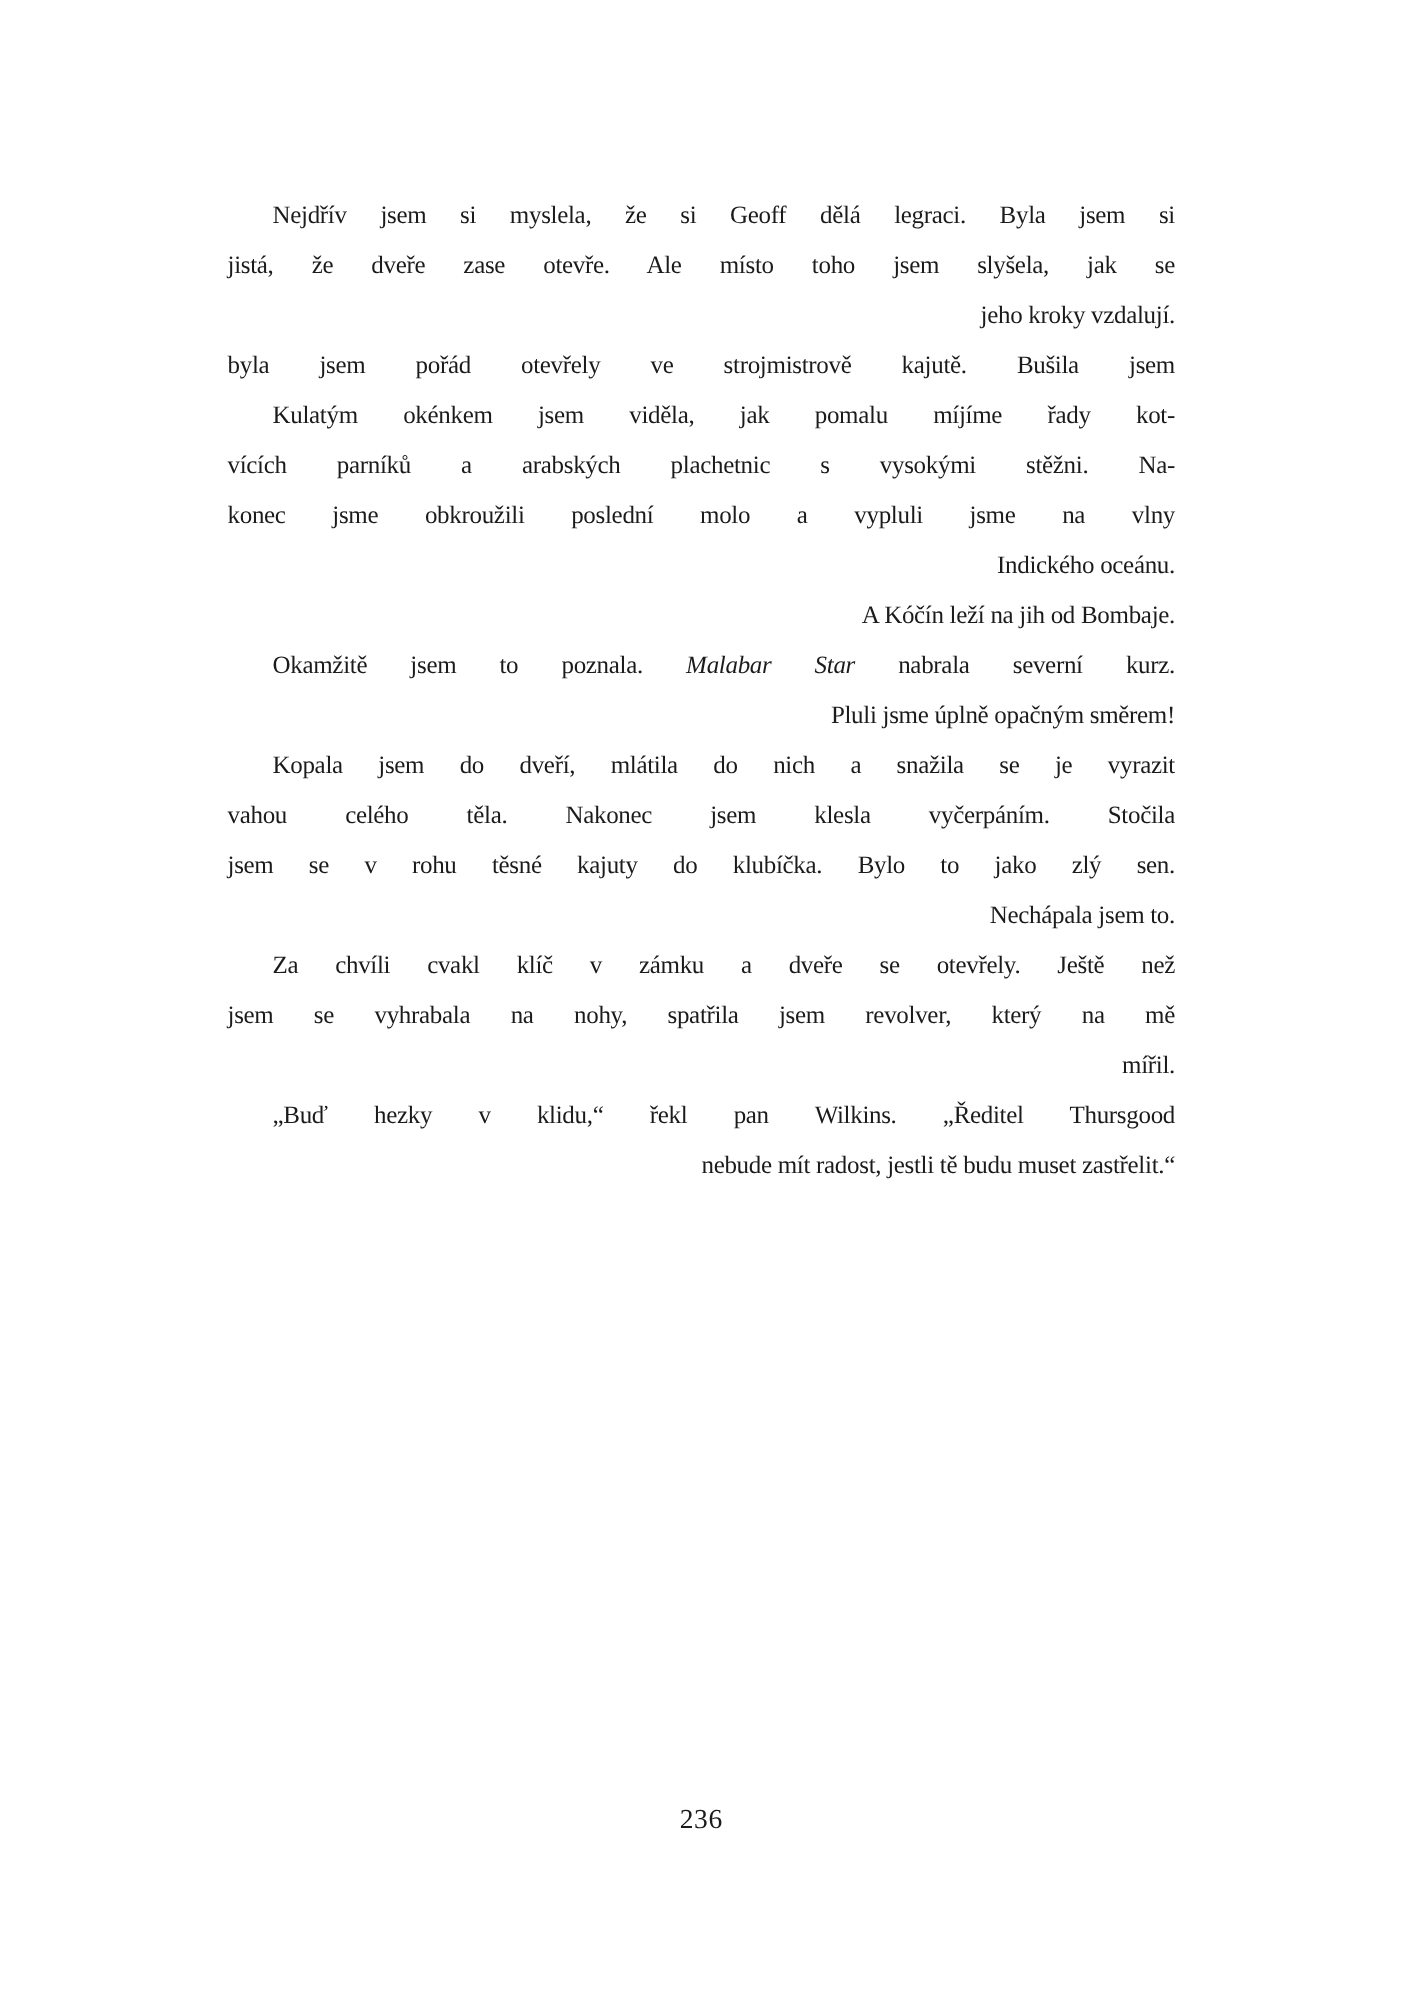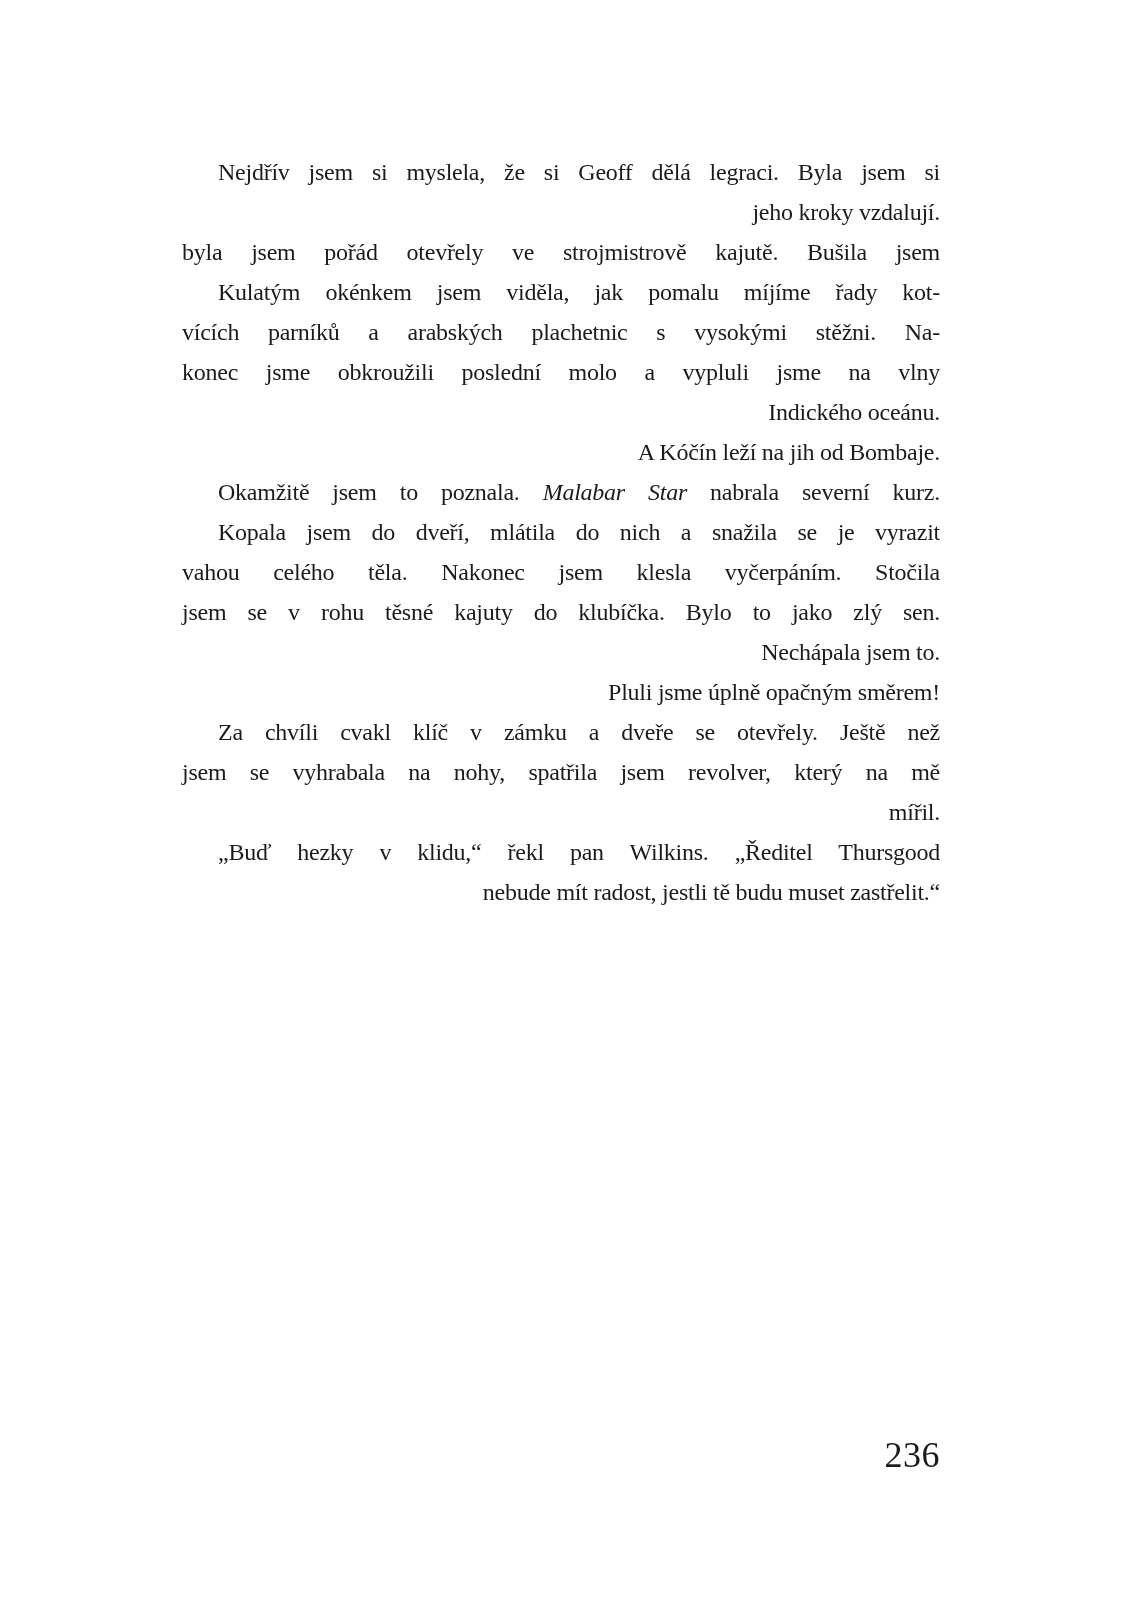--- a/index.html
+++ b/index.html
@@ -19,21 +19,21 @@
   .page {
     position: absolute;
     inset: 0;
     background: #ffffff;
   }
   .text-block {
     position: absolute;
     left: 182px;
     top: 152px;
     width: 758px;
-    font-size: 24px;
+    font-size: 20px;
     line-height: 40px;
     letter-spacing: -0.25px;
     text-rendering: optimizeLegibility;
   }
   .paragraph {
     margin: 0;
     padding: 0;
   }
   .line {
     white-space: nowrap;
@@ -49,59 +49,60 @@
   }
   .line em {
     font-style: italic;
     letter-spacing: -0.25px;
   }
   .page-number {
     position: absolute;
     left: 182px;
     top: 1438px;
     width: 758px;
-    text-align: right;
-    font-size: 36px;
+    text-align: center;
+    font-size: 22px;
     line-height: 34px;
     letter-spacing: 0.5px;
     color: #1b1b1b;
   }
 </style>
 </head>
 <body>
 
 <div class="page">
   <div class="text-block">
       <div class="paragraph">
         <div class="line first justify"><span>Nejdřív jsem si myslela, že si Geoff dělá legraci. Byla jsem si</span></div>
+        <div class="line justify"><span>jistá, že dveře zase otevře. Ale místo toho jsem slyšela, jak se</span></div>
         <div class="line"><span>jeho kroky vzdalují.</span></div>
       </div>
       <div class="paragraph">
         <div class="line justify"><span>byla jsem pořád otevřely ve strojmistrově kajutě. Bušila jsem</span></div>
       </div>
       <div class="paragraph">
         <div class="line first justify"><span>Kulatým okénkem jsem viděla, jak pomalu míjíme řady kot-</span></div>
         <div class="line justify"><span>vících parníků a arabských plachetnic s vysokými stěžni. Na-</span></div>
         <div class="line justify"><span>konec jsme obkroužili poslední molo a vypluli jsme na vlny</span></div>
         <div class="line"><span>Indického oceánu.</span></div>
       </div>
       <div class="paragraph">
         <div class="line first"><span>A Kóčín leží na jih od Bombaje.</span></div>
       </div>
       <div class="paragraph">
         <div class="line first justify"><span>Okamžitě jsem to poznala. </span><em>Malabar Star</em><span> nabrala severní kurz.</span></div>
       </div>
       <div class="paragraph">
+        <div class="line first"><span>Pluli jsme úplně opačným směrem!</span></div>
+      </div>
+      <div class="paragraph">
         <div class="line first justify"><span>Kopala jsem do dveří, mlátila do nich a snažila se je vyrazit</span></div>
         <div class="line justify"><span>vahou celého těla. Nakonec jsem klesla vyčerpáním. Stočila</span></div>
         <div class="line justify"><span>jsem se v rohu těsné kajuty do klubíčka. Bylo to jako zlý sen.</span></div>
         <div class="line"><span>Nechápala jsem to.</span></div>
-      </div>
-      <div class="paragraph">
-        <div class="line first"><span>Pluli jsme úplně opačným směrem!</span></div>
       </div>
       <div class="paragraph">
         <div class="line first justify"><span>Za chvíli cvakl klíč v zámku a dveře se otevřely. Ještě než</span></div>
         <div class="line justify"><span>jsem se vyhrabala na nohy, spatřila jsem revolver, který na mě</span></div>
         <div class="line"><span>mířil.</span></div>
       </div>
       <div class="paragraph">
         <div class="line first justify"><span>„Buď hezky v klidu,“ řekl pan Wilkins. „Ředitel Thursgood</span></div>
         <div class="line"><span>nebude mít radost, jestli tě budu muset zastřelit.“</span></div>
       </div>

